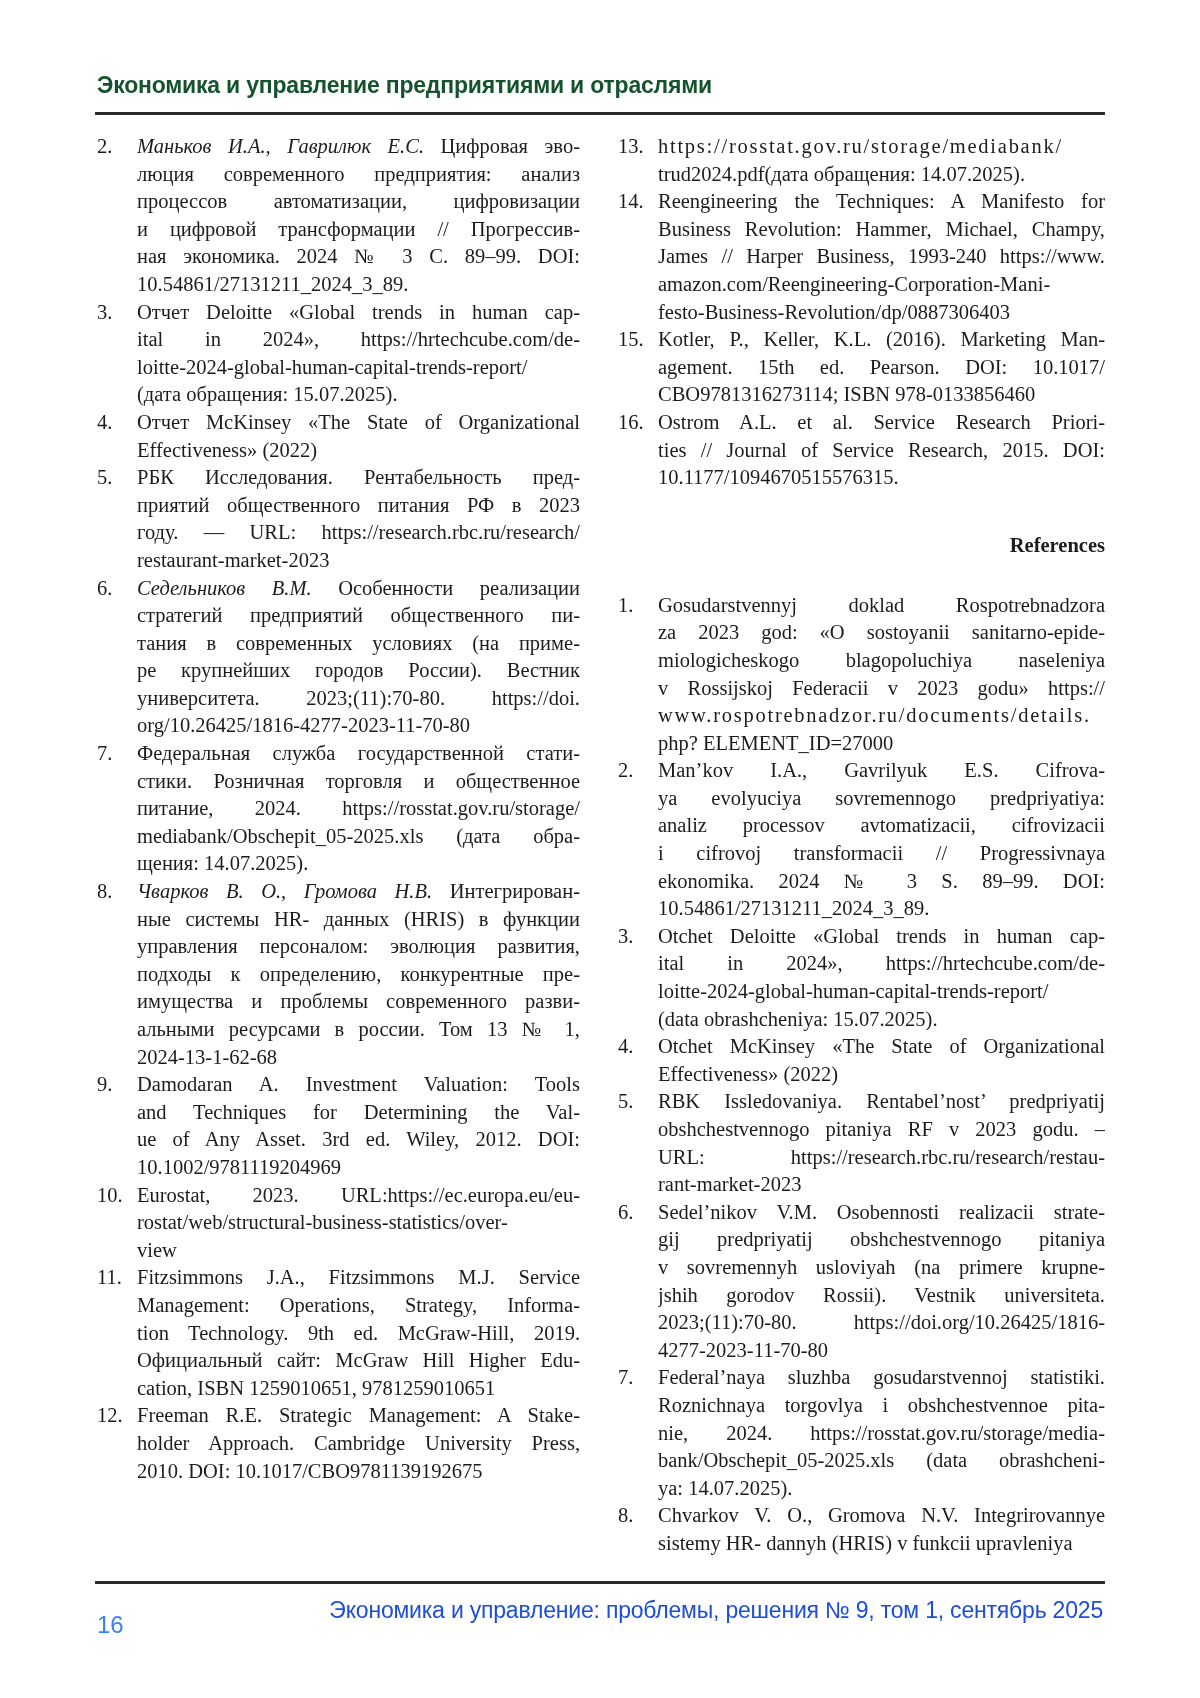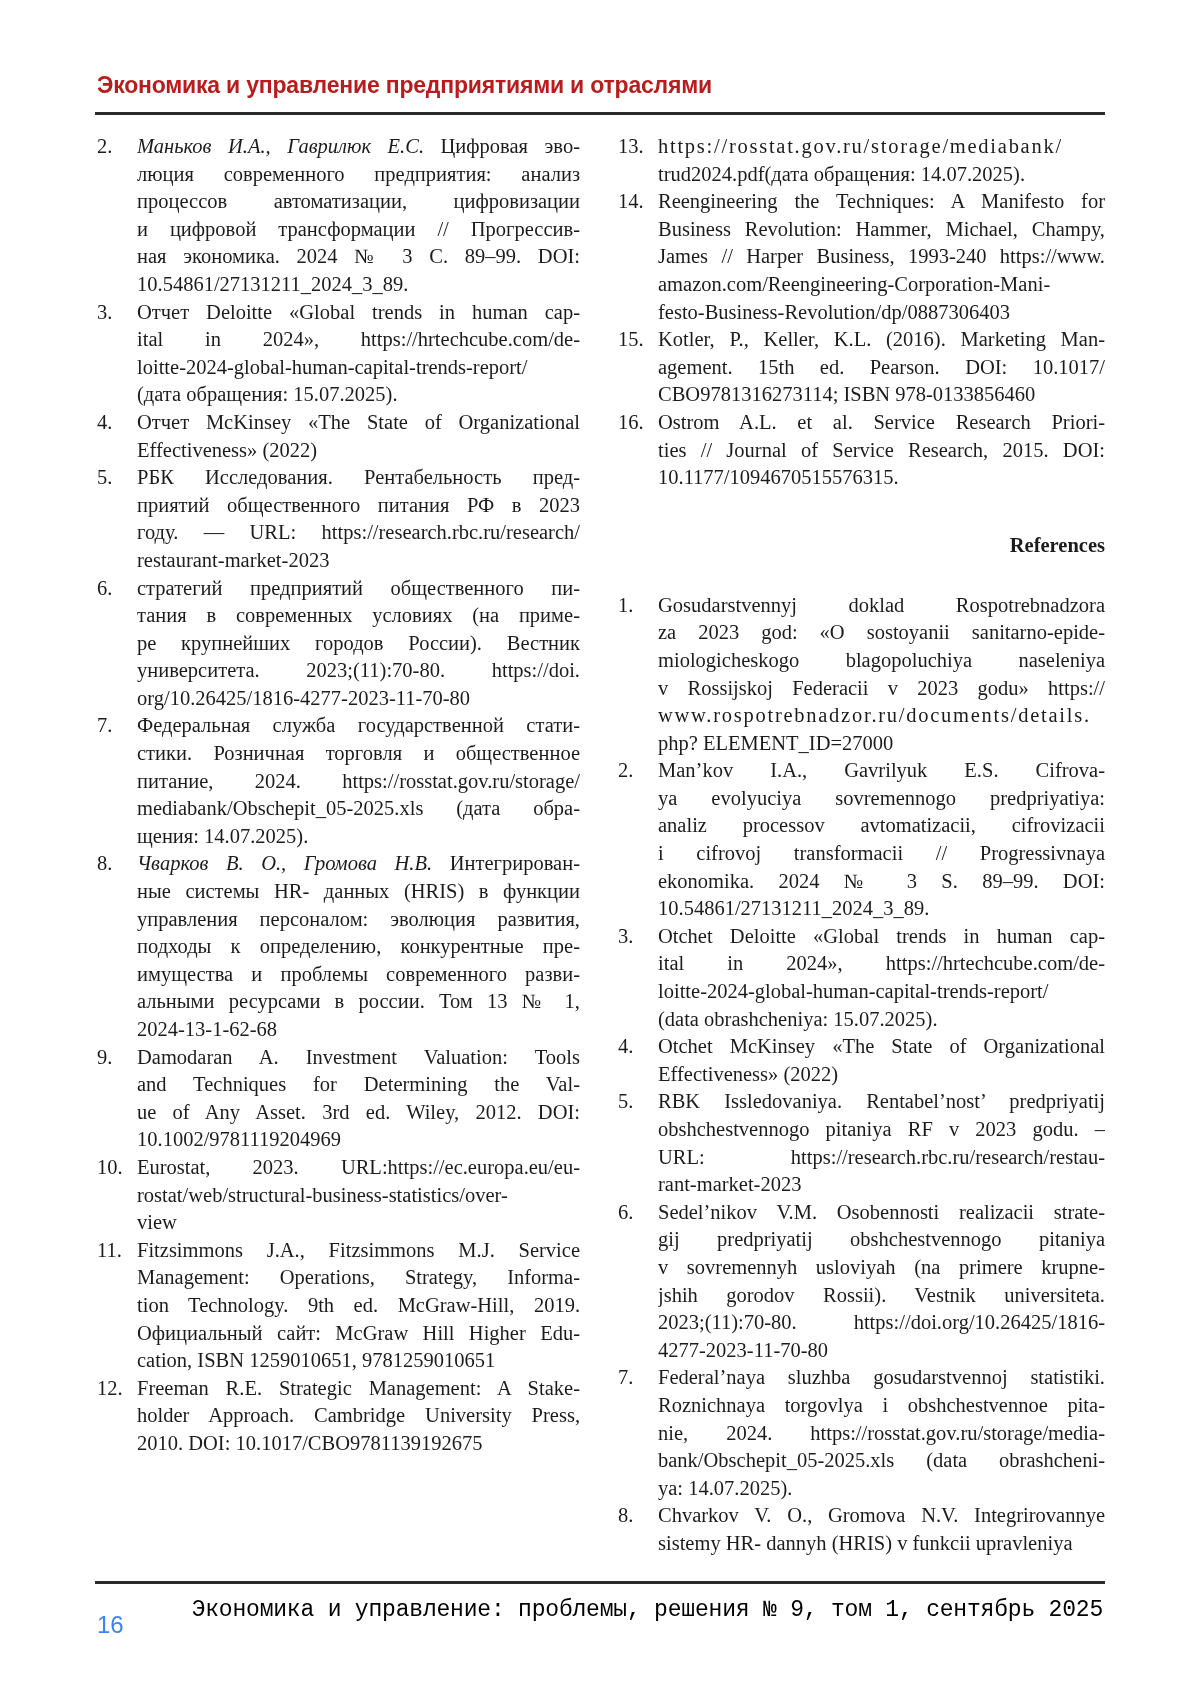--- a/index.html
+++ b/index.html
@@ -16,21 +16,21 @@
     overflow: hidden;
   }
   .header-title {
     position: absolute;
     left: 97px;
     top: 72px;
     font-family: "Liberation Sans", sans-serif;
     font-weight: bold;
     font-size: 23px;
     letter-spacing: -0.2px;
-    color: #b91c1c;
+    color: #14532d;
     white-space: nowrap;
   }
   .rule {
     position: absolute;
     left: 95px;
     width: 1010px;
     height: 3px;
     background: #2a2a2a;
   }
   .rule.top { top: 112px; }
@@ -67,24 +67,24 @@
     top: 1597px;
     font-family: "Liberation Sans", sans-serif;
     font-size: 24px;
     color: #3b82f6;
     margin-top: 14px;
   }
   .footer-journal {
     position: absolute;
     right: 97px;
     top: 1597px;
-    font-family: Liberation Mono, monospace;
+    font-family: Liberation Sans, sans-serif;
     font-size: 23px;
     letter-spacing: -0.2px;
-    color: #000000;
+    color: #1d4ed8;
     white-space: nowrap;
   }
   i { font-style: italic; }
 </style>
 </head>
 <body>
 
 <div class="page">
 
   <div class="header-title">Экономика и управление предприятиями и отраслями</div>
@@ -123,20 +123,21 @@
         <div class="ref-body">
           <div class="line">РБК Исследования. Рентабельность пред-</div>
           <div class="line">приятий общественного питания РФ в 2023</div>
           <div class="line">году. — URL: https://research.rbc.ru/research/</div>
           <div class="line last">restaurant-market-2023</div>
         </div>
       </div>
       <div class="ref-item">
         <div class="ref-num">6.</div>
         <div class="ref-body">
+          <div class="line"><i>Седельников В.М.</i> Особенности реализации</div>
           <div class="line">стратегий предприятий общественного пи-</div>
           <div class="line">тания в современных условиях (на приме-</div>
           <div class="line">ре крупнейших городов России). Вестник</div>
           <div class="line">университета. 2023;(11):70-80. https://doi.</div>
           <div class="line last">org/10.26425/1816-4277-2023-11-70-80</div>
         </div>
       </div>
       <div class="ref-item">
         <div class="ref-num">7.</div>
         <div class="ref-body">

